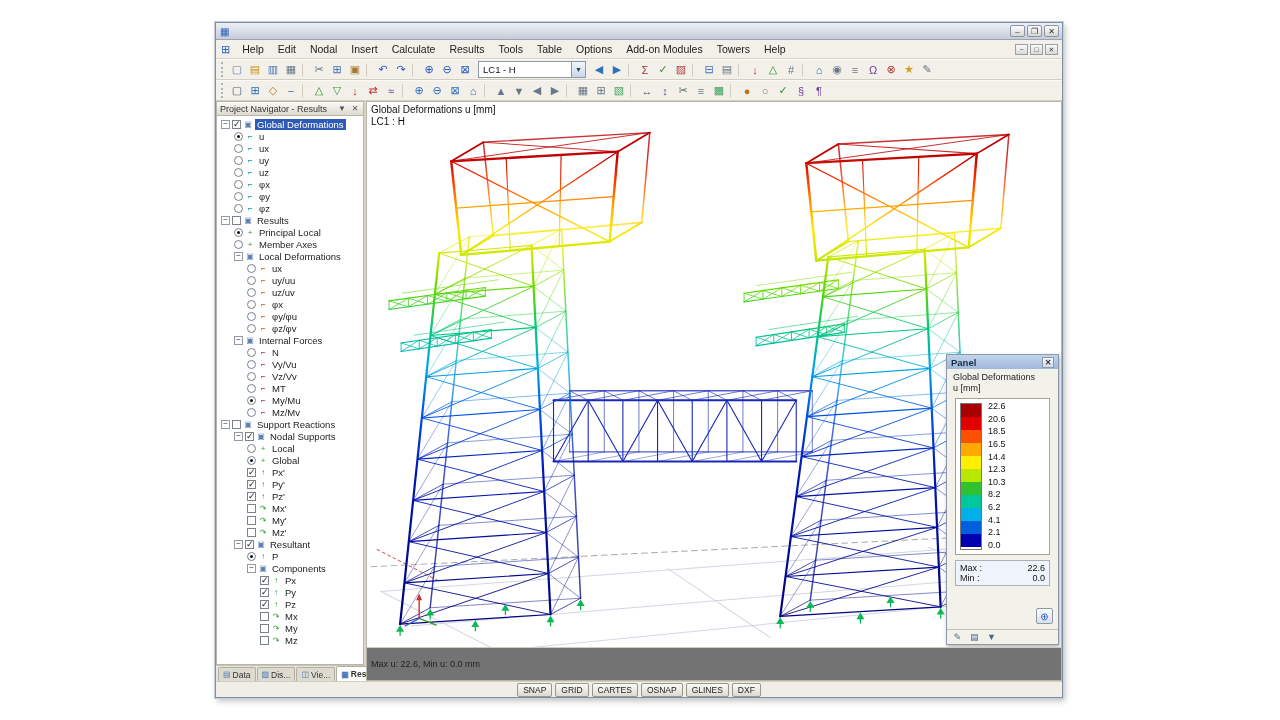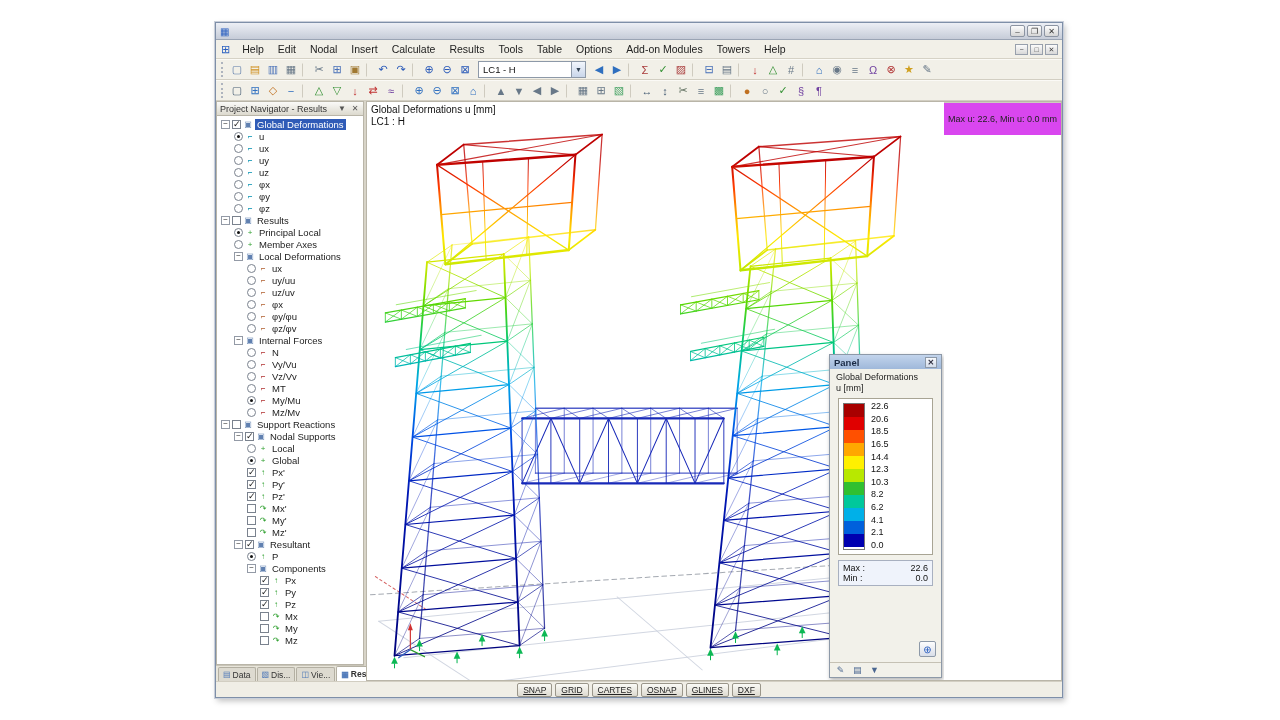--- a/index.html
+++ b/index.html
@@ -63,25 +63,25 @@
   .trow .tico { font-size:8px; width:10px; text-align:center; margin-right:2px; flex:0 0 auto;}
   .trow .tlabel { padding:0 2px; }
   .trow.sel .tlabel { background:#2F5BB7; color:#fff; }
   .nav-tabs { height:16px; display:flex; align-items:flex-end; gap:1px; padding:0 2px; flex:0 0 auto; background:#E8E5DA; border-top:1px solid #C9C5B8;}
   .ntab { display:flex; align-items:center; gap:2px; font-size:8.5px; color:#333; padding:1px 4px; height:14px;
           background:#DDDAD0; border:1px solid #B3AFA2; border-bottom:none; border-radius:2px 2px 0 0; cursor:default;}
   .ntab.active { background:#FFFFFF; height:15px; font-weight:bold; }
   .ntab .tg { font-size:8px; color:#4A76B8; }
 
   
-  .viewport { flex:1 1 auto; position:relative; background:#fff; border:1px solid #B9B5A8; display:flex; flex-direction:row; min-width:0;}
+  .viewport { flex:1 1 auto; position:relative; background:#fff; border:1px solid #B9B5A8; display:flex; flex-direction:column; min-width:0;}
   .vp-draw { flex:1 1 auto; position:relative; overflow:hidden;}
   .vp-draw svg { position:absolute; inset:0; width:100%; height:100%; }
   .vp-header { position:absolute; left:4px; top:2px; font-size:10px; color:#111; line-height:12px; z-index:3; pointer-events:none;}
-  .vp-status { height:14px; border-top:1px solid #CFCBBF; background:#d946ef; font-size:9px; color:#222;
+  .vp-status { height:14px; border-top:1px solid #CFCBBF; background:#737373; font-size:9px; color:#222;
                display:flex; align-items:center; padding:16px 4px; flex:0 0 auto;}
 
   
   .panel { position:absolute; right:2px; top:252px; bottom:2px; width:113px; background:#F2F1EA;
            border:1px solid #8D99A8; box-shadow:1px 2px 4px rgba(0,0,0,.3); display:flex; flex-direction:column; z-index:5;}
   .panel-title { height:14px; background:linear-gradient(#C2D4EC,#9FB8DA); display:flex; align-items:center;
                  padding:0 4px; font-size:9.5px; font-weight:bold; color:#1A2A44; flex:0 0 auto;}
   .panel-title .x { margin-left:auto; font-size:8px; color:#334; width:12px; height:11px; text-align:center;
                     background:linear-gradient(#F8FAFD,#D3DCEA); border:1px solid #8D99A8; line-height:10px;}
   .panel-sub { font-size:9px; color:#222; padding:3px 6px 0 6px; line-height:11px; }
@@ -94,21 +94,21 @@
   .maxmin .r { display:flex; } .maxmin .r b { font-weight:normal; margin-left:auto; }
   .panel-foot { margin-top:auto; height:15px; border-top:1px solid #C5C1B4; display:flex; align-items:center; gap:4px; padding:0 4px; flex:0 0 auto;}
   .pfi { font-size:9px; color:#4A6690; width:13px; text-align:center; }
   .zoom-btn { position:absolute; right:5px; bottom:20px; width:17px; height:16px; background:linear-gradient(#FDFDFD,#D9DEE8);
               border:1px solid #8D99A8; font-size:10px; color:#2A5FC0; text-align:center; line-height:15px; border-radius:2px;}
 
   
   .statusbar { height:16px; background:#F0EEE6; border-top:1px solid #D2CEC2; display:flex; align-items:center;
                justify-content:center; gap:3px; flex:0 0 auto; }
   .sbtn { font-size:8.5px; color:#222; padding:1px 5px; background:linear-gradient(#FAFAF6,#DDDAD0);
-          border:1px solid #9A968A; border-radius:2px; cursor:default;text-decoration:underline;}
+          border:1px solid #9A968A; border-radius:2px; cursor:default;}
 
   
   .watermark { position:absolute; left:1064px; top:618px; width:210px; display:flex; align-items:center; gap:8px; }
   .wm-logo { position:relative; width:30px; height:46px; flex:0 0 auto;}
   .wm-logo .b1 { position:absolute; left:2px; top:2px; width:8px; height:42px; background:#A7AEB9; transform:skewX(-8deg);}
   .wm-logo .b2 { position:absolute; left:12px; top:2px; width:16px; height:9px; background:#A7AEB9; transform:skewX(-8deg);}
   .wm-logo .b3 { position:absolute; left:11px; top:19px; width:13px; height:8px; background:#4A90D9; transform:skewX(-8deg);}
   .wm-text { display:flex; flex-direction:column; }
   .wm-name { font-size:27px; font-weight:bold; letter-spacing:1px; color:#23262B; line-height:28px;}
   .wm-dom { font-size:12px; color:#6A6F76; align-self:flex-end; margin-top:1px;}

